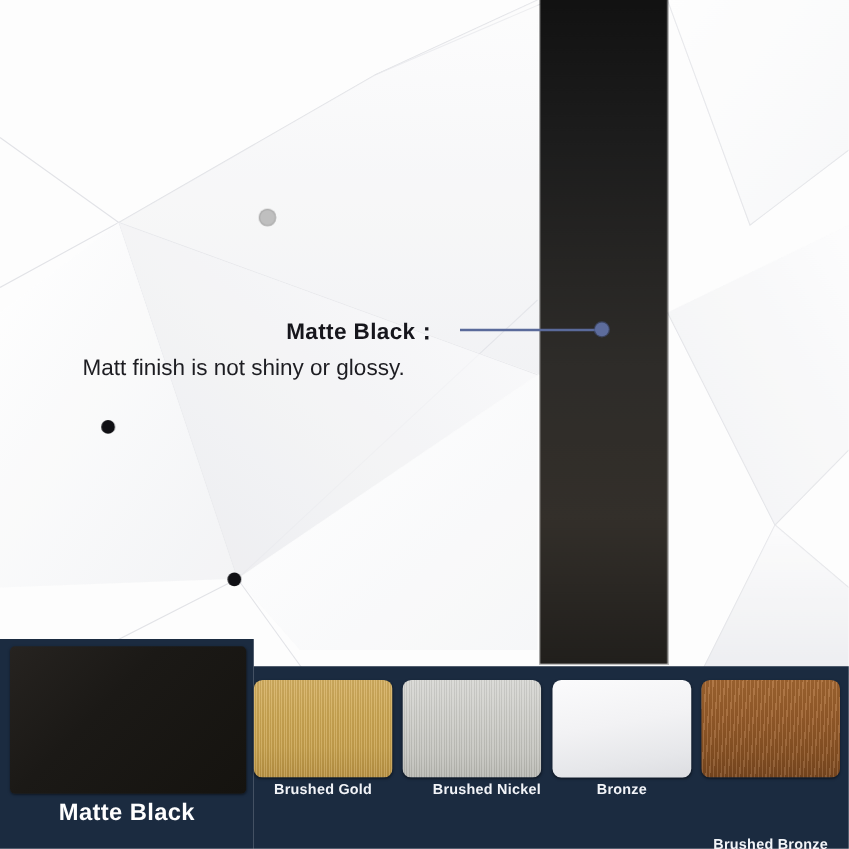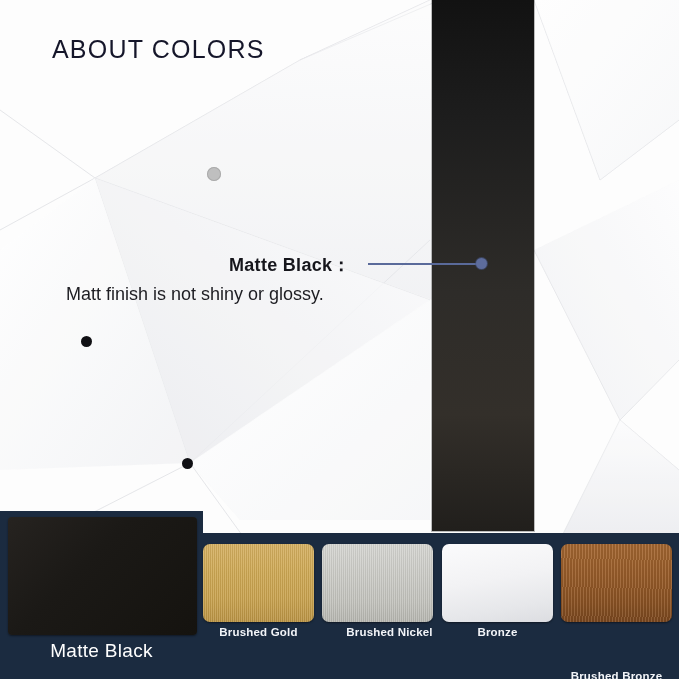--- a/index.html
+++ b/index.html
@@ -140,21 +140,21 @@
     white-space: nowrap;
     letter-spacing: 0.2px;
   }
   #swatch-selected-label {
     position: absolute;
     left: 0;
     top: 640px;
     width: 203px;
     text-align: center;
     font-size: 19px;
-    font-weight: normal;
+    font-weight: bold;
     color: #ffffff;
     letter-spacing: 0.3px;
   }
 
   
   #tile-matte-black {
     left: 8px;
     top: 517px;
     width: 189px;
     height: 118px;
@@ -231,21 +231,20 @@
       <polygon points="95,178 300,60 430,0 432,300" fill="url(#g3)" opacity="0.55"></polygon>
       <polygon points="190,463 430,300 430,520 240,520" fill="url(#g1)" opacity="0.8"></polygon>
       <polygon points="534,250 620,420 679,360 679,180" fill="url(#g2)" opacity="0.7"></polygon>
       <polygon points="620,420 679,470 679,540 560,540" fill="url(#g3)" opacity="0.8"></polygon>
       <polygon points="534,0 600,180 679,120 679,0" fill="url(#g1)" opacity="0.6"></polygon>
     </g>
   </svg>
 
   <div id="black-band"></div>
 
-  <div id="page-title">ABOUT COLORS</div>
 
   <span class="deco-dot" id="dot-gray"></span>
   <span class="deco-dot" id="dot-black-1"></span>
   <span class="deco-dot" id="dot-black-2"></span>
 
   <div id="callout-desc">Matt finish is not shiny or glossy.</div>
   <div id="callout-label">Matte Black：</div>
   <div id="leader-line"></div>
   <div id="leader-dot"></div>
 

